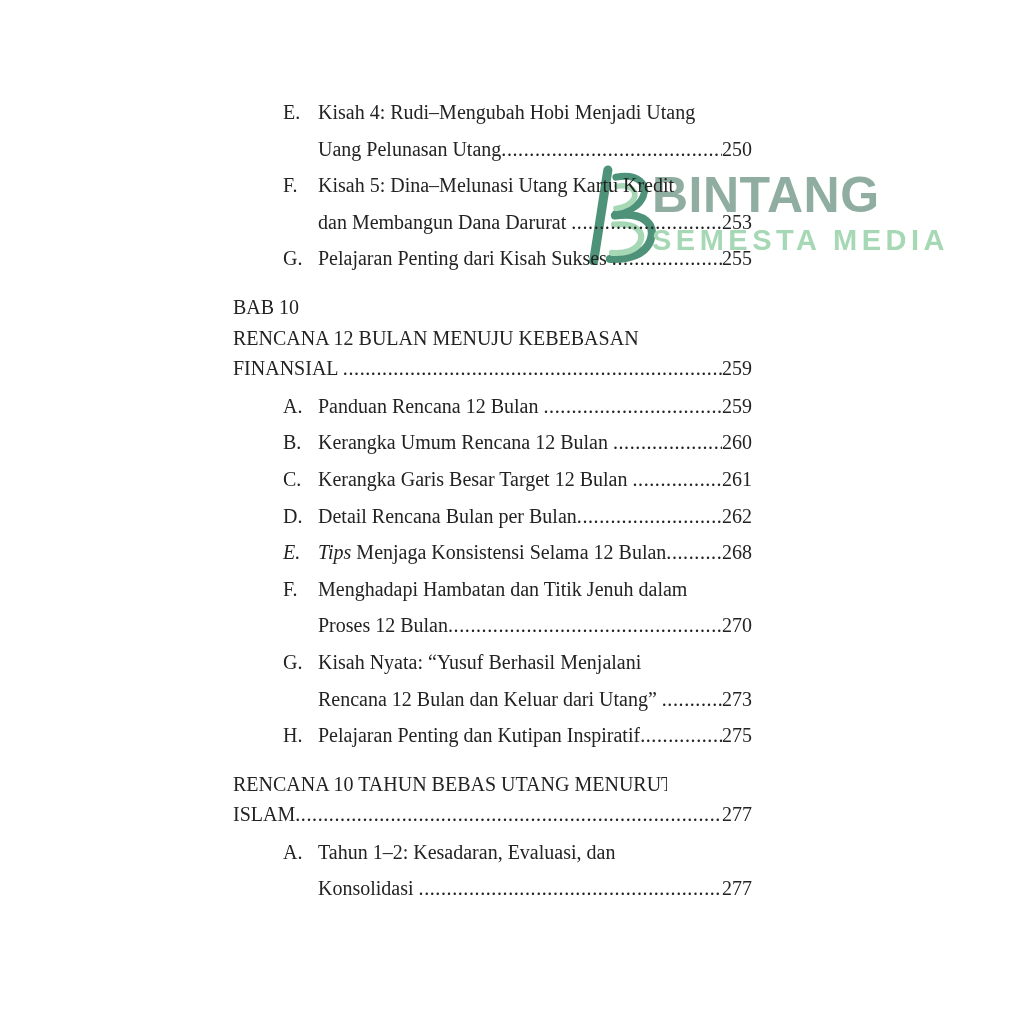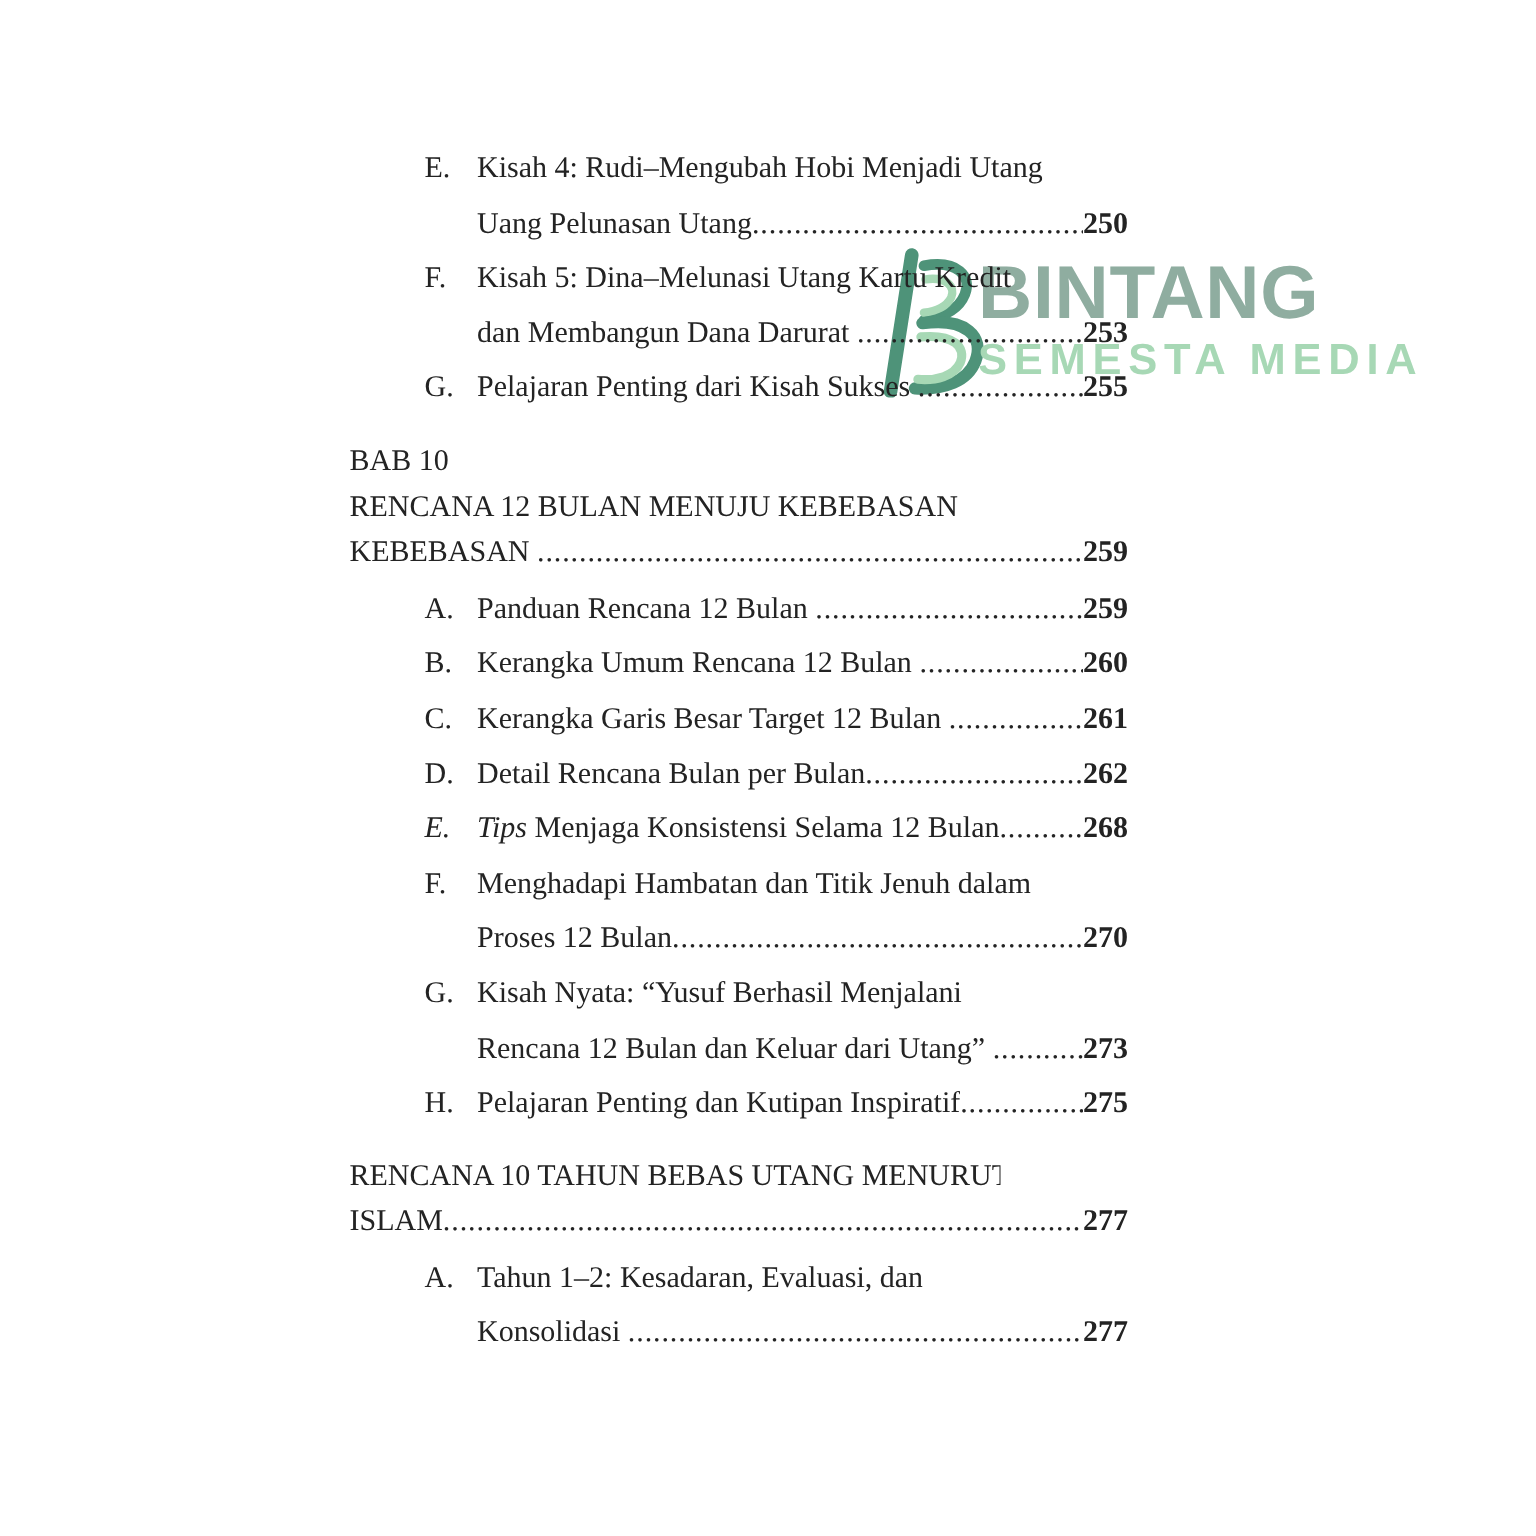--- a/index.html
+++ b/index.html
@@ -65,21 +65,21 @@
   .etext,.htext{white-space:pre;flex:0 0 auto;max-width:434px;overflow:hidden;}
   .seg{white-space:pre;}
   .it{font-style:italic;}
   .leader{
     flex:1 1 auto;
     overflow:hidden;
     white-space:nowrap;
     letter-spacing:0.6px;
     min-width:0;
   }
-  .pnum{flex:0 0 auto;font-weight:bold;}
+  .pnum{flex:0 0 auto;}
 </style>
 </head>
 <body>
 
 <div class="page" style="background: rgb(255, 255, 255); color: rgb(35, 35, 35);">
 
   <div class="watermark">
     <svg class="wm-mark" viewBox="0 0 74 100" xmlns="http://www.w3.org/2000/svg">
       <g fill="none" stroke-linecap="round">
         <path d="M22,6 L8,96" stroke="#4e9379" stroke-width="9"></path>
@@ -99,21 +99,21 @@
       <div class="toc-section">
         <div class="entry-line"><span class="letter">E.</span><span class="etext"><span class="seg">Kisah 4: Rudi–Mengubah Hobi Menjadi Utang</span></span></div>
         <div class="entry-line cont"><span class="letter"></span><span class="etext"><span class="seg">Uang Pelunasan Utang</span></span><span class="leader">................................................................................................................................................................................................................................................</span><span class="pnum">250</span></div>
         <div class="entry-line"><span class="letter">F.</span><span class="etext"><span class="seg">Kisah 5: Dina–Melunasi Utang Kartu Kredit</span></span></div>
         <div class="entry-line cont"><span class="letter"></span><span class="etext"><span class="seg">dan Membangun Dana Darurat </span></span><span class="leader">................................................................................................................................................................................................................................................</span><span class="pnum">253</span></div>
         <div class="entry-line"><span class="letter">G.</span><span class="etext"><span class="seg">Pelajaran Penting dari Kisah Sukses </span></span><span class="leader">................................................................................................................................................................................................................................................</span><span class="pnum">255</span></div>
       </div>
       <div class="toc-section">
         <div class="heading-line"><span class="htext">BAB 10</span></div>
         <div class="heading-line"><span class="htext">RENCANA 12 BULAN MENUJU KEBEBASAN</span></div>
-        <div class="heading-line"><span class="htext">KEBEBASAN </span><span class="leader">................................................................................................................................................................................................................................................</span><span class="pnum">259</span></div>
+        <div class="heading-line"><span class="htext">FINANSIAL </span><span class="leader">................................................................................................................................................................................................................................................</span><span class="pnum">259</span></div>
         <div class="entry-line"><span class="letter">A.</span><span class="etext"><span class="seg">Panduan Rencana 12 Bulan </span></span><span class="leader">................................................................................................................................................................................................................................................</span><span class="pnum">259</span></div>
         <div class="entry-line"><span class="letter">B.</span><span class="etext"><span class="seg">Kerangka Umum Rencana 12 Bulan </span></span><span class="leader">................................................................................................................................................................................................................................................</span><span class="pnum">260</span></div>
         <div class="entry-line"><span class="letter">C.</span><span class="etext"><span class="seg">Kerangka Garis Besar Target 12 Bulan </span></span><span class="leader">................................................................................................................................................................................................................................................</span><span class="pnum">261</span></div>
         <div class="entry-line"><span class="letter">D.</span><span class="etext"><span class="seg">Detail Rencana Bulan per Bulan</span></span><span class="leader">................................................................................................................................................................................................................................................</span><span class="pnum">262</span></div>
         <div class="entry-line"><span class="letter it">E.</span><span class="etext"><span class="seg it">Tips</span><span class="seg"> Menjaga Konsistensi Selama 12 Bulan</span></span><span class="leader">................................................................................................................................................................................................................................................</span><span class="pnum">268</span></div>
         <div class="entry-line"><span class="letter">F.</span><span class="etext"><span class="seg">Menghadapi Hambatan dan Titik Jenuh dalam</span></span></div>
         <div class="entry-line cont"><span class="letter"></span><span class="etext"><span class="seg">Proses 12 Bulan</span></span><span class="leader">................................................................................................................................................................................................................................................</span><span class="pnum">270</span></div>
         <div class="entry-line"><span class="letter">G.</span><span class="etext"><span class="seg">Kisah Nyata: “Yusuf Berhasil Menjalani</span></span></div>
         <div class="entry-line cont"><span class="letter"></span><span class="etext"><span class="seg">Rencana 12 Bulan dan Keluar dari Utang” </span></span><span class="leader">................................................................................................................................................................................................................................................</span><span class="pnum">273</span></div>
         <div class="entry-line"><span class="letter">H.</span><span class="etext"><span class="seg">Pelajaran Penting dan Kutipan Inspiratif</span></span><span class="leader">................................................................................................................................................................................................................................................</span><span class="pnum">275</span></div>

